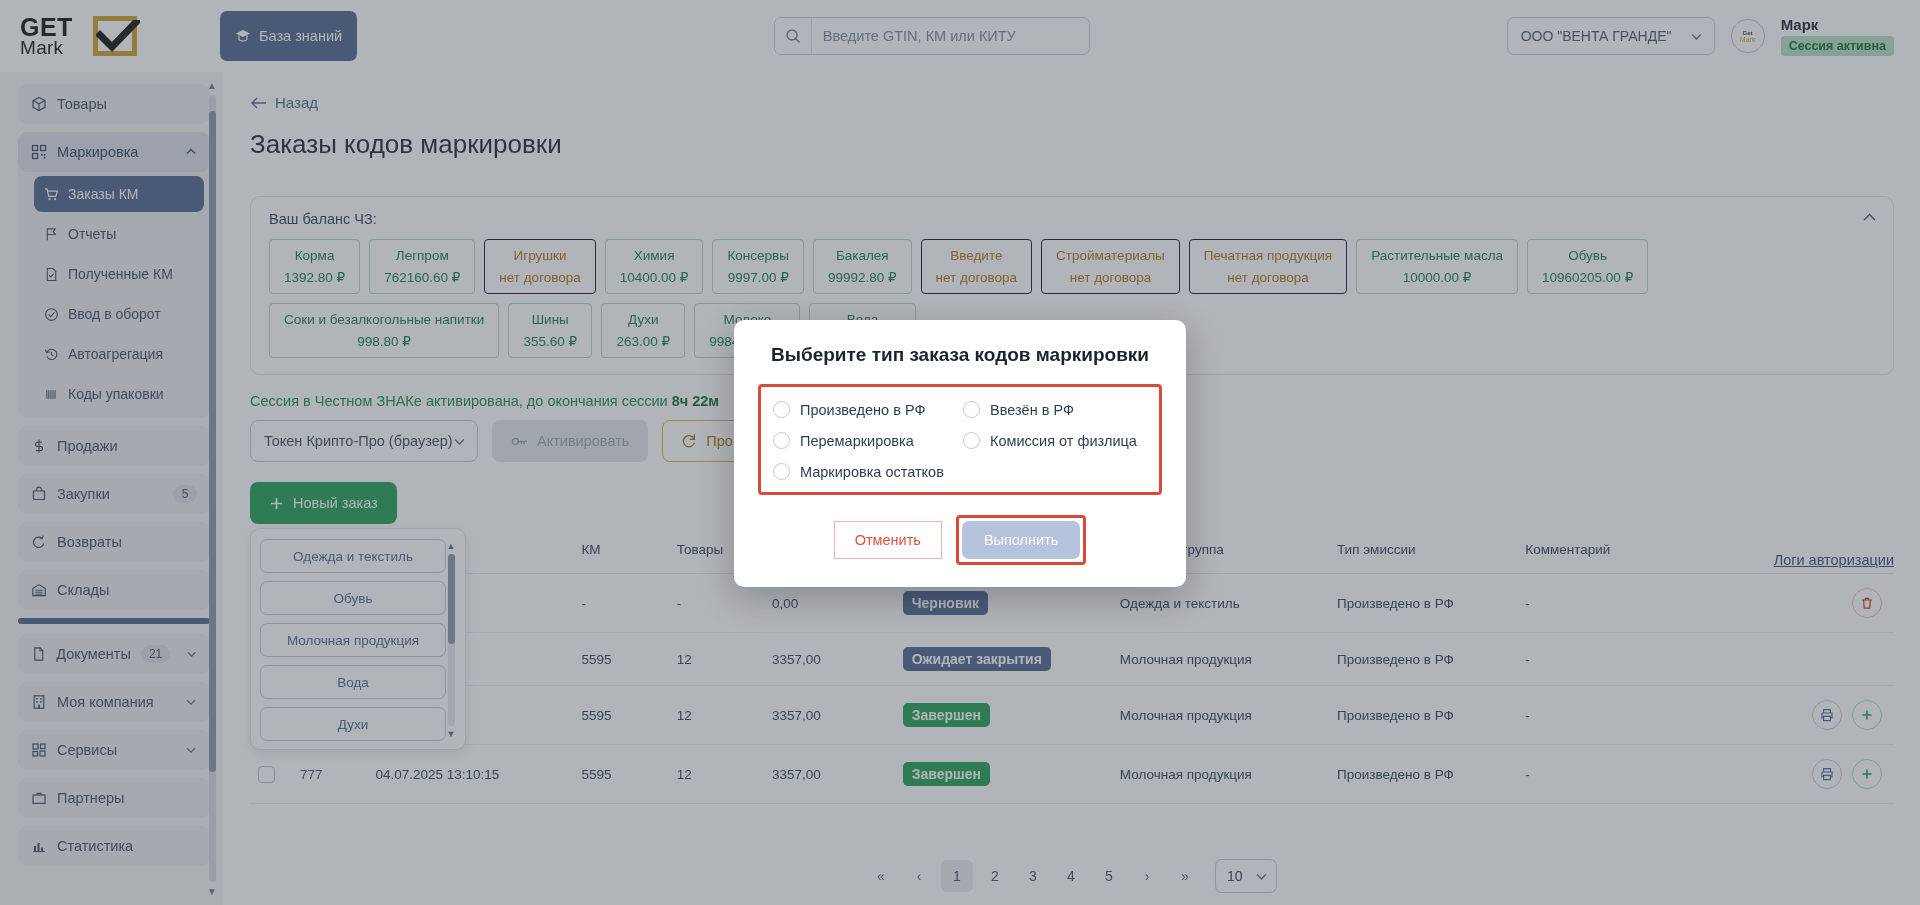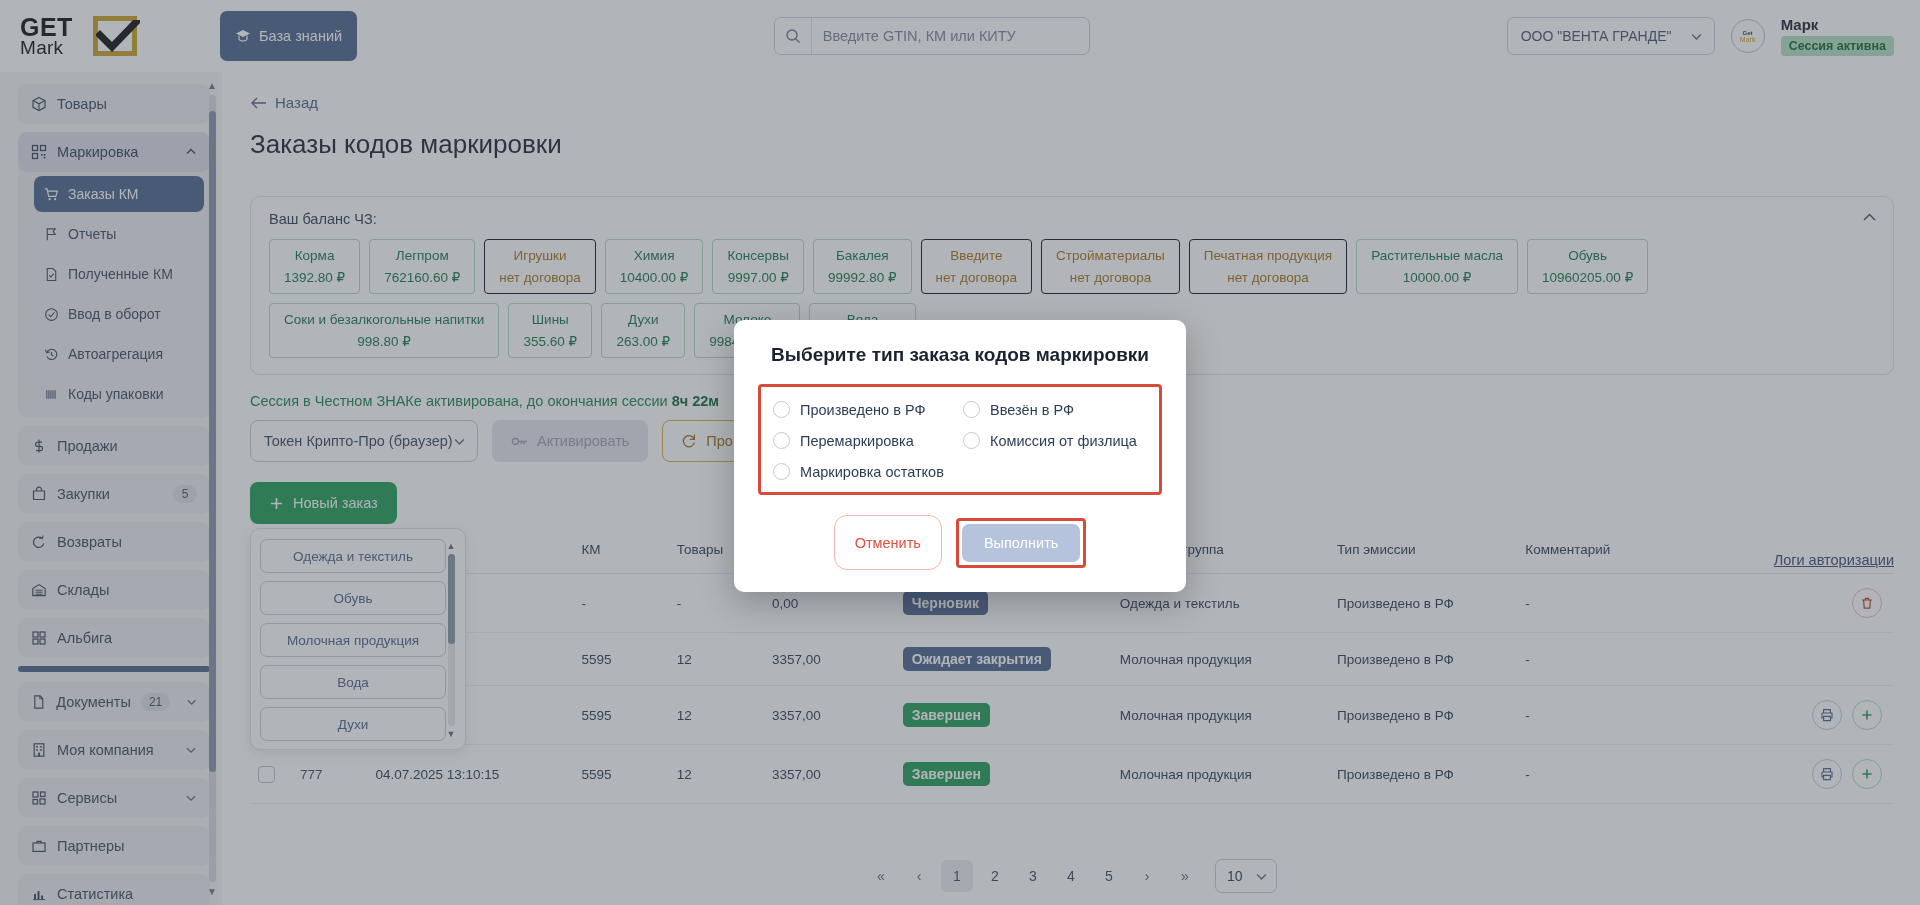--- a/index.html
+++ b/index.html
@@ -267,21 +267,21 @@
   .radio-box {
     border: 3px solid #d94a3a; border-radius: 4px; padding: 14px 12px 12px 12px;
     display: grid; grid-template-columns: 1fr 1fr; gap: 14px 6px;
   }
   .radio-row { display: flex; align-items: center; gap: 10px; font-size: 14.5px; color: #2c3e56; cursor: pointer; }
   .radio-dot {
     width: 17px; height: 17px; border-radius: 50%; border: 1.5px solid #c2c9d4; flex: none; background: #fff;
   }
   .modal-actions { display: flex; justify-content: center; align-items: center; gap: 14px; margin-top: 20px; }
   .btn-cancel {
-    height: 55px; padding: 0 20px; border-radius: 13px; background: #fff;
+    height: 38px; padding: 0 20px; border-radius: 0; background: #fff;
     border: 1px solid #f2b6b0; color: #e0503c; font-size: 14.5px; cursor: pointer; font-family: inherit;
   }
   .exec-frame { border: 3px solid #d94a3a; border-radius: 4px; padding: 3px; }
   .btn-exec {
     height: 38px; padding: 0 22px; border-radius: 7px; background: #b6c3dd;
     border: none; color: #ffffff; font-size: 14.5px; cursor: pointer; font-family: inherit; font-weight: 500;
   }
 </style>
 </head>
 <body>
@@ -451,29 +451,20 @@
       <div class="side-item">
         <svg width="16" height="16" viewBox="0 0 16 16">
           <path d="M1.8 6.5 L8 2.6 L14.2 6.5 V13.6 H1.8 Z" stroke="#3b4a63" stroke-width="1.2" fill="none"></path>
           <line x1="4.4" y1="8.2" x2="11.6" y2="8.2" stroke="#3b4a63" stroke-width="1"></line>
           <line x1="4.4" y1="10.2" x2="11.6" y2="10.2" stroke="#3b4a63" stroke-width="1"></line>
           <line x1="4.4" y1="12.2" x2="11.6" y2="12.2" stroke="#3b4a63" stroke-width="1"></line>
         </svg>
         <span class="lbl">Склады</span>
       </div>
 
-      <div class="side-item">
-        <svg width="16" height="16" viewBox="0 0 16 16">
-          <rect x="2" y="2" width="5" height="5" stroke="#3b4a63" stroke-width="1.2" fill="none"></rect>
-          <rect x="9" y="2" width="5" height="5" stroke="#3b4a63" stroke-width="1.2" fill="none"></rect>
-          <rect x="2" y="9" width="5" height="5" stroke="#3b4a63" stroke-width="1.2" fill="none"></rect>
-          <rect x="9" y="9" width="5" height="5" stroke="#3b4a63" stroke-width="1.2" fill="none"></rect>
-        </svg>
-        <span class="lbl">Альбига</span>
-      </div>
 
       <div class="side-divider"></div>
 
       <div class="side-item">
         <svg width="16" height="16" viewBox="0 0 16 16">
           <path d="M4 1.6 H9.6 L12.4 4.4 V14.4 H4 Z" stroke="#3b4a63" stroke-width="1.2" fill="none"></path>
           <path d="M9.4 1.8 V4.6 H12.3" stroke="#3b4a63" stroke-width="1.1" fill="none"></path>
         </svg>
         <span class="lbl">Документы</span>
         <span class="badge-count">21</span>

